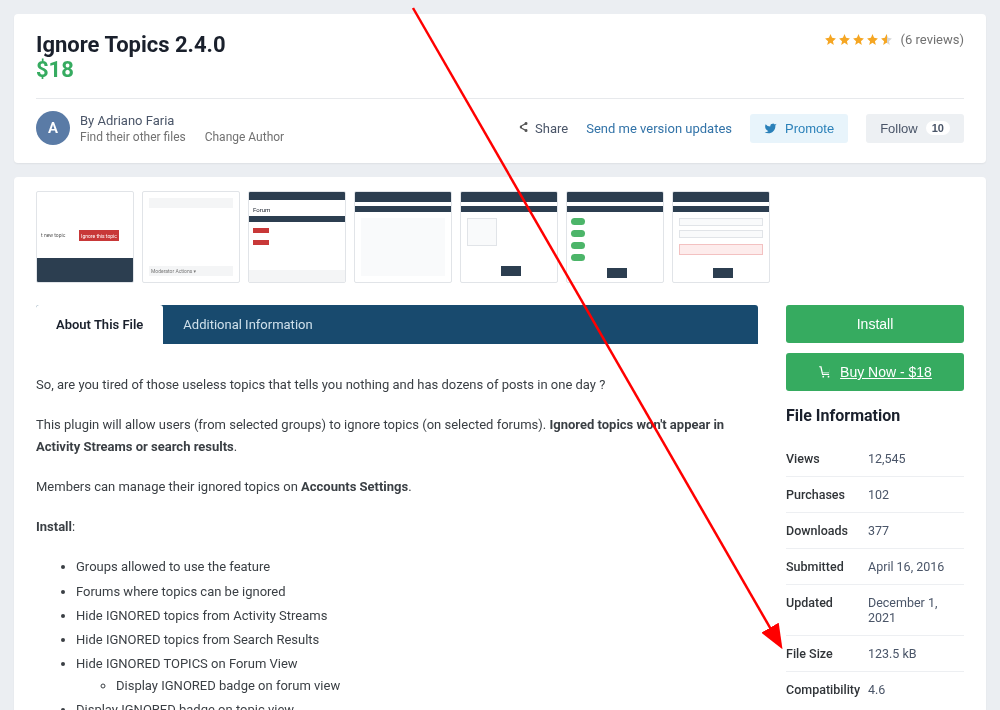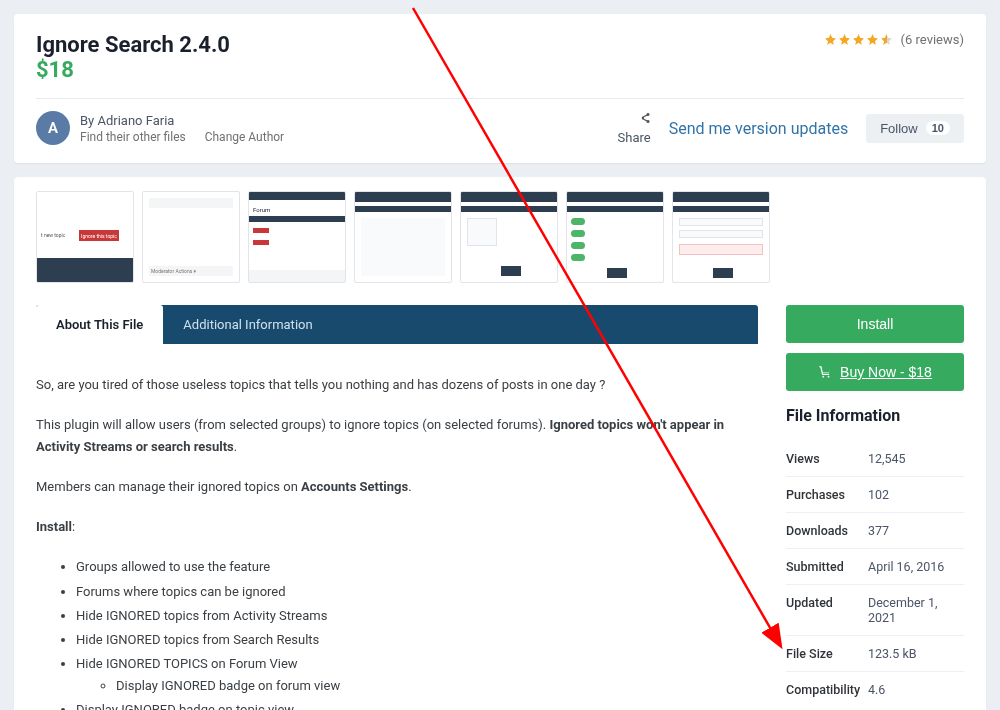--- a/index.html
+++ b/index.html
@@ -18,22 +18,22 @@
 
 .header-row2 { display: flex; justify-content: space-between; align-items: center; }
 .author-block { display: flex; align-items: center; gap: 10px; }
 .avatar { width: 34px; height: 34px; border-radius: 50%; background: #5a7ba6; color: #fff; display: flex; align-items: center; justify-content: center; font-weight: 600; font-size: 15px; }
 .author-text { font-size: 13px; color: #4a5568; }
 .author-links { font-size: 12px; color: #717171; margin-top: 2px; }
 .author-links span { cursor: pointer; }
 .author-links .spacer { margin: 0 8px; }
 
 .actions-row { display: flex; align-items: center; gap: 18px; }
-.share-link { font-size: 13px; color: #4a5568; display: inline-flex; align-items: flex-end; gap: 6px; cursor: pointer; flex-direction: column; }
-.version-link { font-size: 16px; color: #3273a8; cursor: pointer; }
+.share-link { font-size: 13px; color: #4a5568; display: inline-flex; align-items: flex-start; gap: 6px; cursor: pointer; }
+.version-link { font-size: 13px; color: #3273a8; cursor: pointer; }
 .btn { display: inline-flex; align-items: center; gap: 8px; padding: 7px 14px; border-radius: 3px; font-size: 13px; cursor: pointer; border: none; }
 .btn-promote { background: #e8f4fb; color: #2a80b9; }
 .btn-follow { background: #edf0f3; color: #4a5568; }
 .follow-count { background: #fff; border-radius: 7px; padding: 1px 6px; font-size: 11px; font-weight: 600; color: #4a5568; }
 .thumb { width: 98px; height: 92px; background: #fff; border: 1px solid #e1e4e8; border-radius: 2px; overflow: hidden; position: relative; cursor: pointer; }
 .thumb-inner { position: absolute; inset: 0; }
 
 .columns { display: flex; gap: 28px; align-items: flex-start; }
 .col-main { flex: 1; min-width: 0; }
 .col-side { width: 178px; flex-shrink: 0; }
@@ -63,21 +63,21 @@
 .mini-thumb-band { position: absolute; left: 0; right: 0; background: #2c3e50; }
 </style>
 </head>
 <body>
 
 <div class="page">
 
   <div class="card header-card">
     <div class="header-top">
       <div>
-        <div class="title">Ignore Search 2.4.0</div>
+        <div class="title">Ignore Topics 2.4.0</div>
         <div class="price">$18</div>
       </div>
       <div class="rating-box">
         <span class="stars">
           <svg class="star" viewBox="0 0 24 24">
               <path fill="#f5a623" d="M12 2l2.9 6.9L22 10l-5.5 5 1.6 7L12 18l-6.1 4 1.6-7L2 10l7.1-1.1z"></path>
             </svg>
           <svg class="star" viewBox="0 0 24 24">
               <path fill="#f5a623" d="M12 2l2.9 6.9L22 10l-5.5 5 1.6 7L12 18l-6.1 4 1.6-7L2 10l7.1-1.1z"></path>
             </svg>
@@ -117,20 +117,26 @@
       </div>
 
       <div class="actions-row">
         <span class="share-link">
           <svg width="12" height="12" viewBox="0 0 24 24" fill="#555">
               <path d="M18 8a3 3 0 10-2.83-4H15a3 3 0 00.06 1.06L8.9 8.5a3 3 0 100 7l6.16 3.44A3 3 0 1018 16a3 3 0 00-1.94.72L9.9 13.28a3 3 0 000-2.56l6.16-3.44A3 3 0 0018 8z"></path>
             </svg>
           <span>Share</span>
         </span>
         <span class="version-link">Send me version updates</span>
+        <button class="btn btn-promote">
+          <svg width="13" height="13" viewBox="0 0 24 24" fill="#2a80b9">
+              <path d="M23 3a10.9 10.9 0 01-3.14 1.53A4.48 4.48 0 0016 3a4.5 4.5 0 00-4.5 4.5v1A10.66 10.66 0 013 4s-4 9 5 13a11.64 11.64 0 01-7 2c9 5 20 0 20-11.5a4.5 4.5 0 00-.08-.83A7.72 7.72 0 0023 3z"></path>
+            </svg>
+          <span>Promote</span>
+        </button>
         <button class="btn btn-follow">
           <span>Follow</span>
           <span class="follow-count">10</span>
         </button>
       </div>
     </div>
   </div>
 
   <div class="card" style="padding: 14px 22px;">
 

